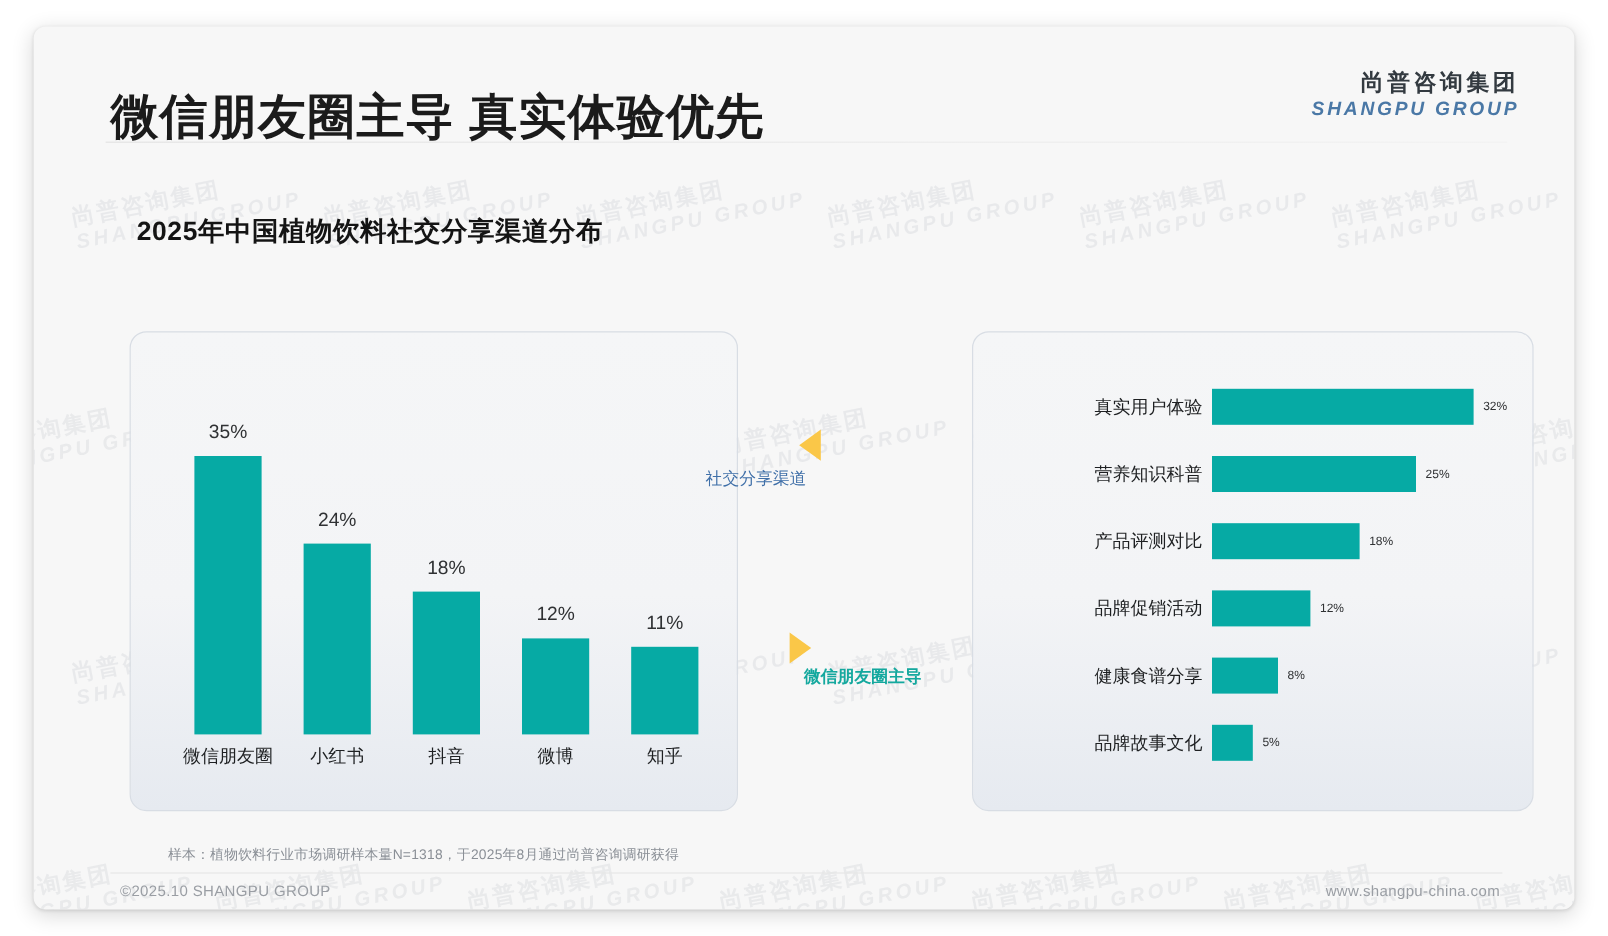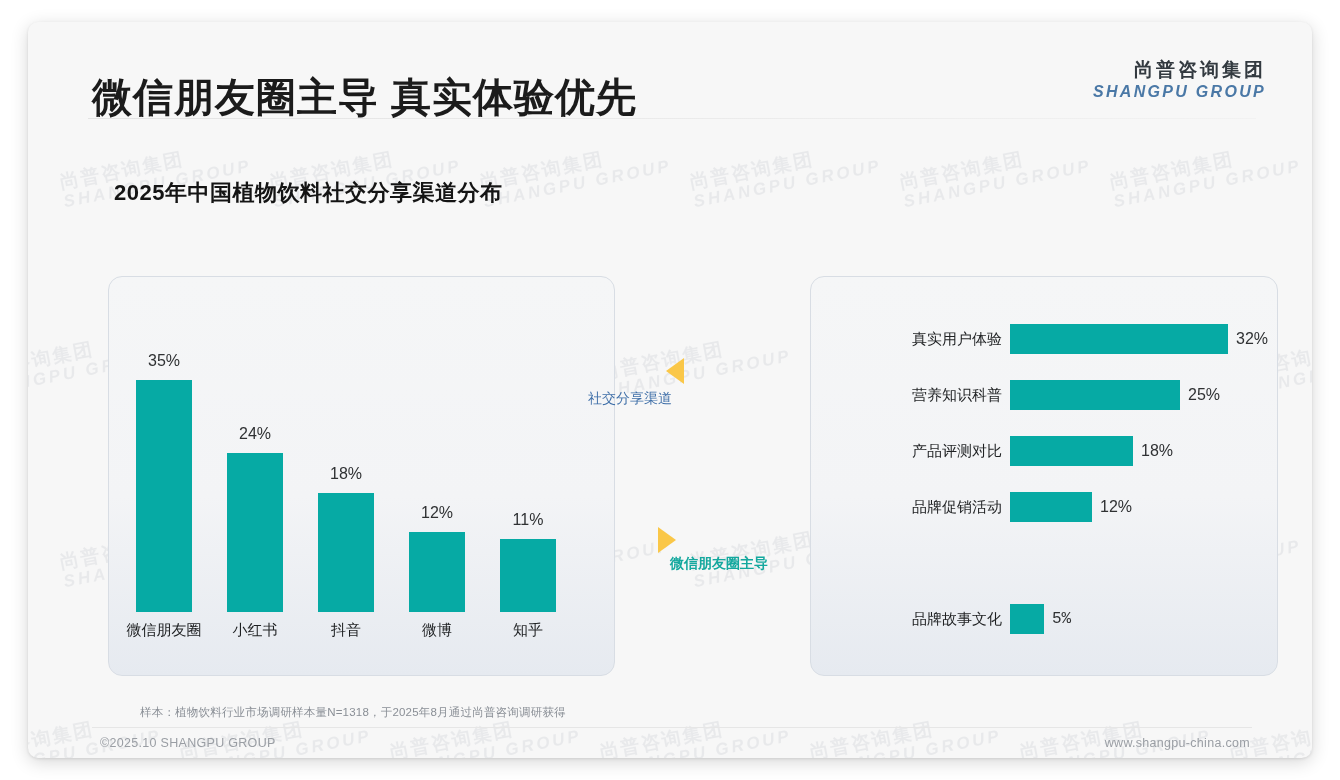--- a/index.html
+++ b/index.html
@@ -88,20 +88,21 @@
 
   
   #vbars {
     position: absolute; left: 80px; top: 254px; width: 505px; height: 398px;
     z-index: 6;
   }
   .vbar-group {
     position: absolute; bottom: 62px;
     width: 56px;
     text-align: center;
+    margin-left: 26px;
   }
   .vbar-rect {
     width: 56px;
     background: #06aaa4;
     margin: 0 auto;
   }
   .vbar-val {
     position: absolute; left: 50%; transform: translateX(-50%);
     font-size: 16px; color: #2f3133; white-space: nowrap;
   }
@@ -123,21 +124,21 @@
   .hbar-label {
     position: absolute; left: 0; width: 192px; text-align: right;
     font-size: 15px; color: #1e2022; white-space: nowrap;
   }
   .hbar-rect {
     position: absolute; left: 200px; height: 30px;
     background: #06aaa4;
   }
   .hbar-val {
     position: absolute;
-    font-size: 16px; color: #2f3133; white-space: nowrap;
+    font-size: 10px; color: #2f3133; white-space: nowrap;
   }
 
   
   .mid-item { position: absolute; z-index: 7; }
   .tri {
     width: 0; height: 0; position: absolute;
   }
   .tri-left {
     border-top: 13px solid transparent;
     border-bottom: 13px solid transparent;
@@ -339,21 +340,26 @@
         <div class="hbar-row" style="top: 160px;">
           <div class="hbar-label">产品评测对比</div>
           <div class="hbar-rect" style="width: 123px; background: rgb(6, 170, 164);"></div>
           <div class="hbar-val" style="left: 331px;">18%</div>
         </div>
         <div class="hbar-row" style="top: 216px;">
           <div class="hbar-label">品牌促销活动</div>
           <div class="hbar-rect" style="width: 82px; background: rgb(6, 170, 164);"></div>
           <div class="hbar-val" style="left: 290px;">12%</div>
         </div>
-        <div class="hbar-row" style="top: 328px; font-family: Liberation Mono, monospace;">
+        <div class="hbar-row" style="top: 272px;">
+          <div class="hbar-label">健康食谱分享</div>
+          <div class="hbar-rect" style="width: 55px; background: rgb(6, 170, 164);"></div>
+          <div class="hbar-val" style="left: 263px;">8%</div>
+        </div>
+        <div class="hbar-row" style="top: 328px;">
           <div class="hbar-label">品牌故事文化</div>
           <div class="hbar-rect" style="width: 34px; background: rgb(6, 170, 164);"></div>
           <div class="hbar-val" style="left: 242px;">5%</div>
         </div>
       </div>
 
     <div class="mid-item" id="mid-a" style="left: 560px; top: 336px;">
       <div class="tri tri-left" style="left:78px; top:0px;"></div>
       <div class="mid-text" style="left:0px; top:32px;">社交分享渠道</div>
     </div>

